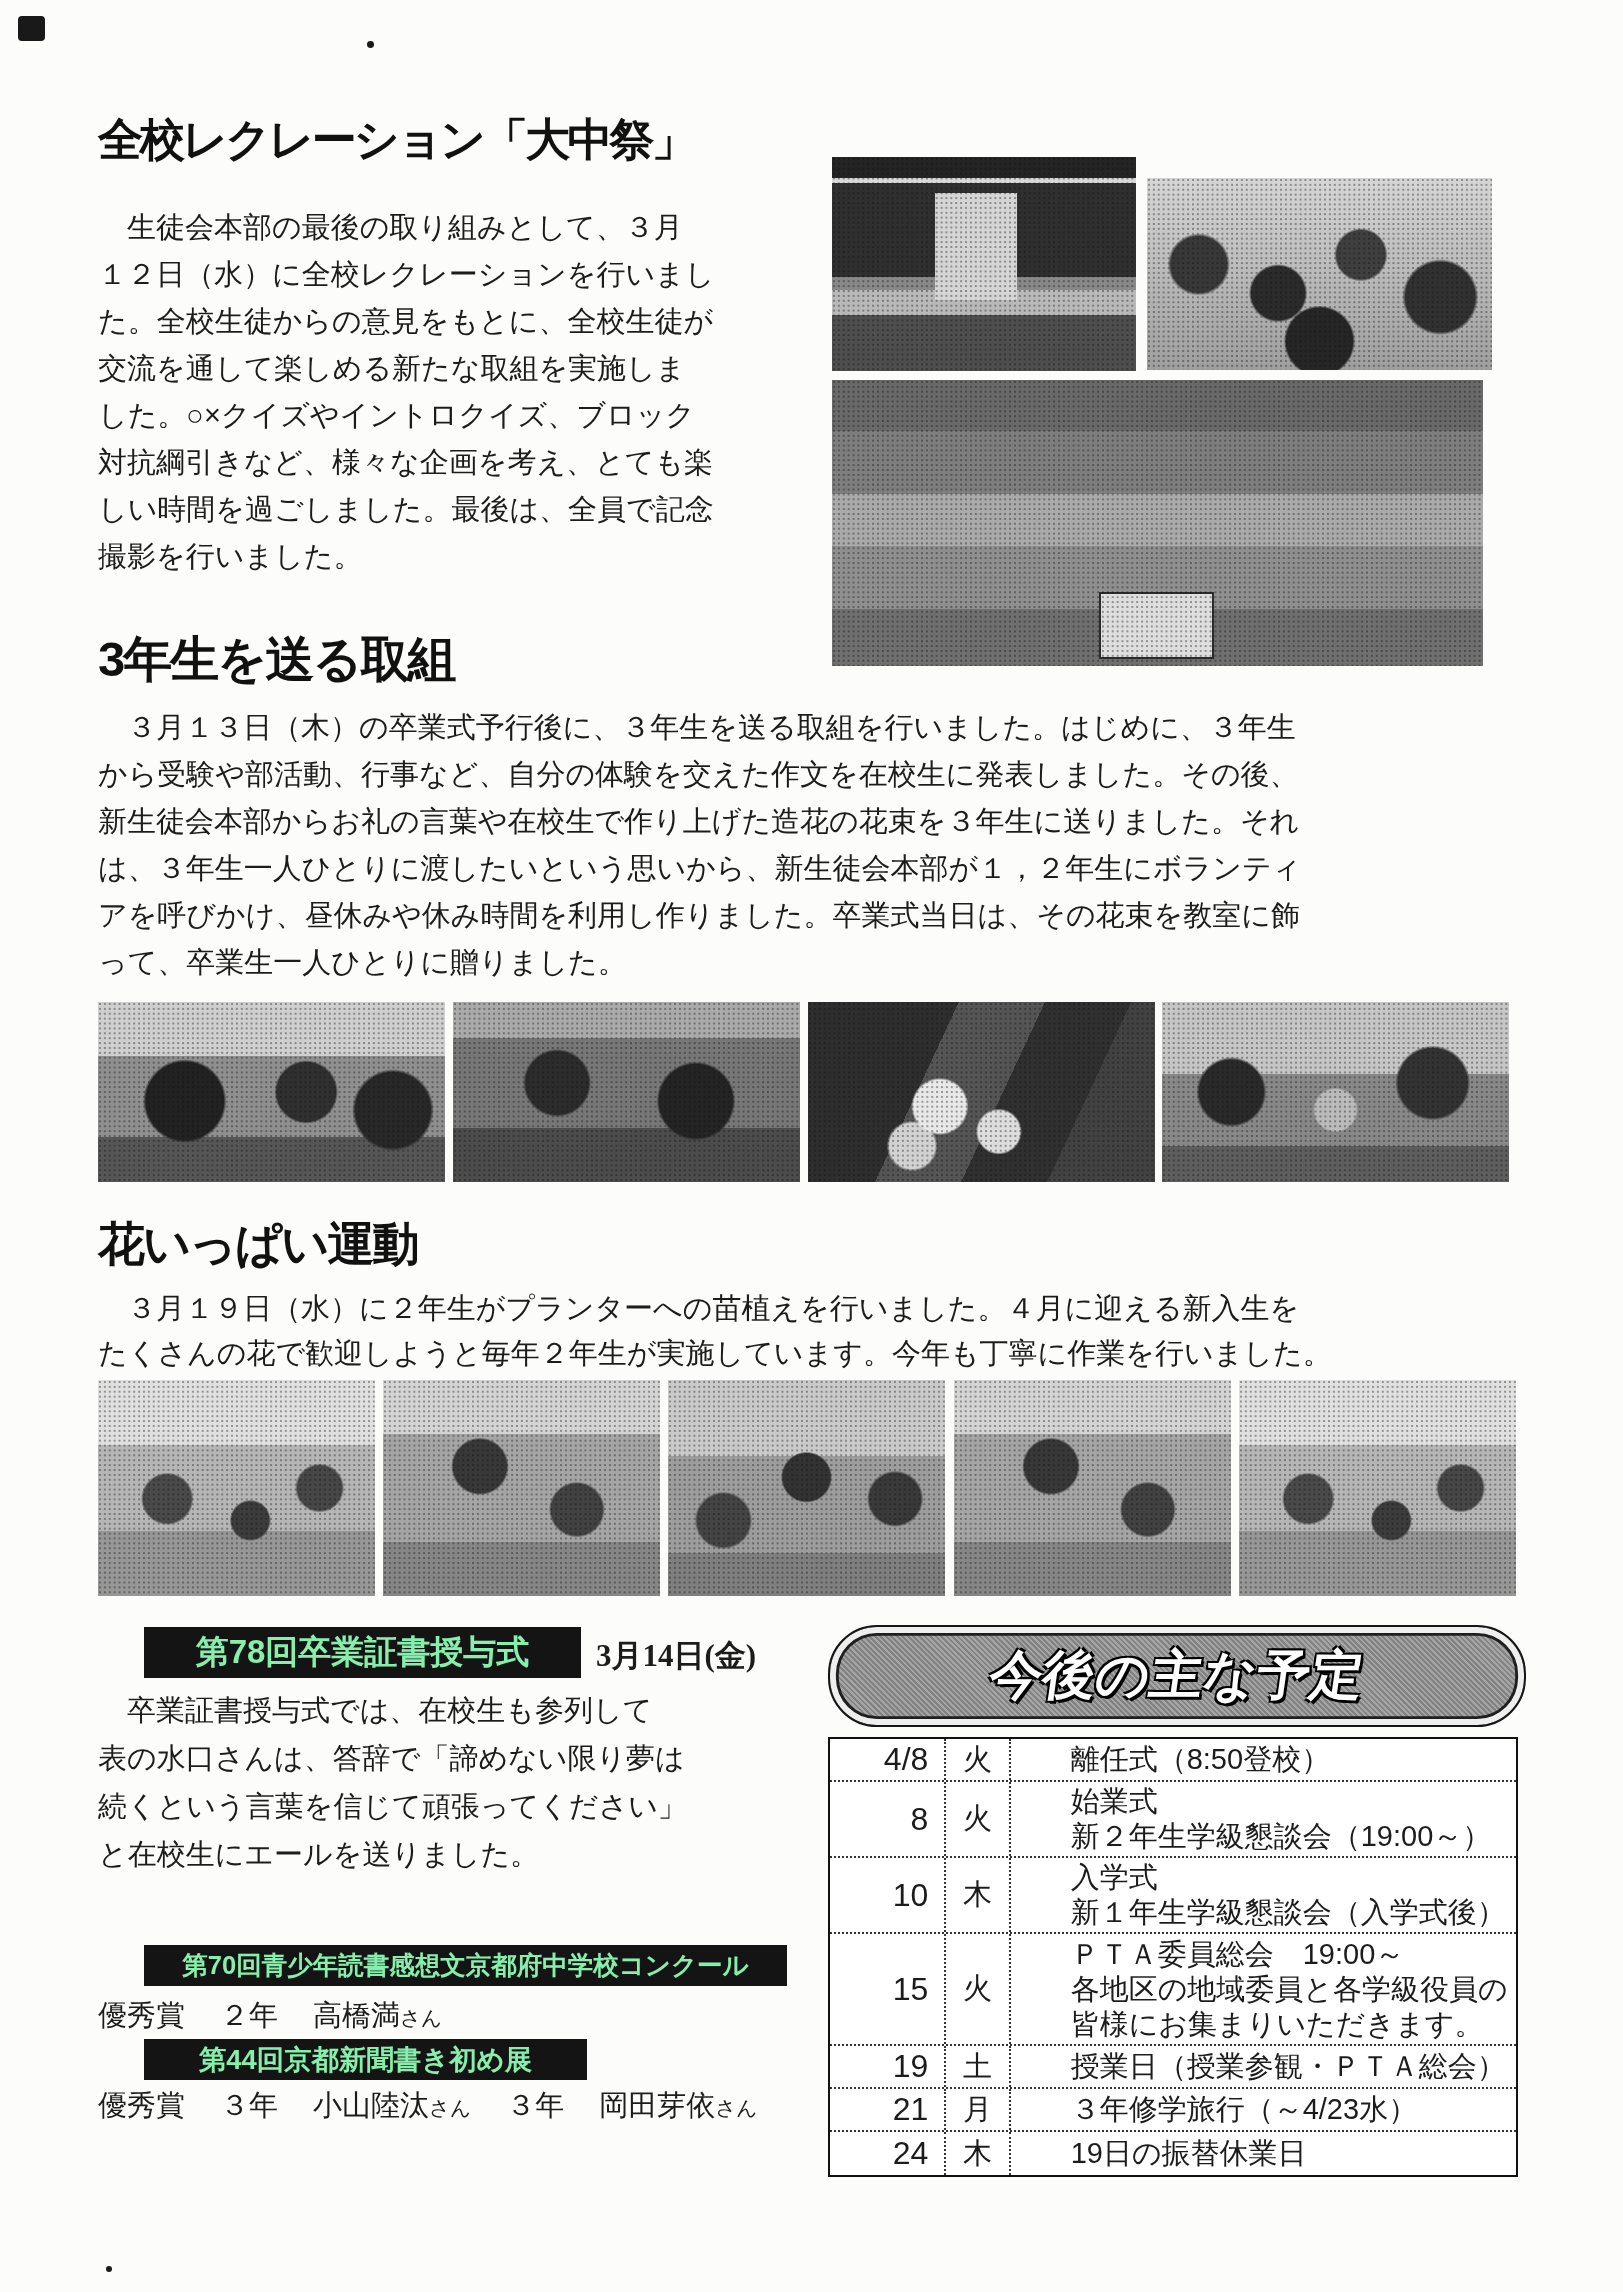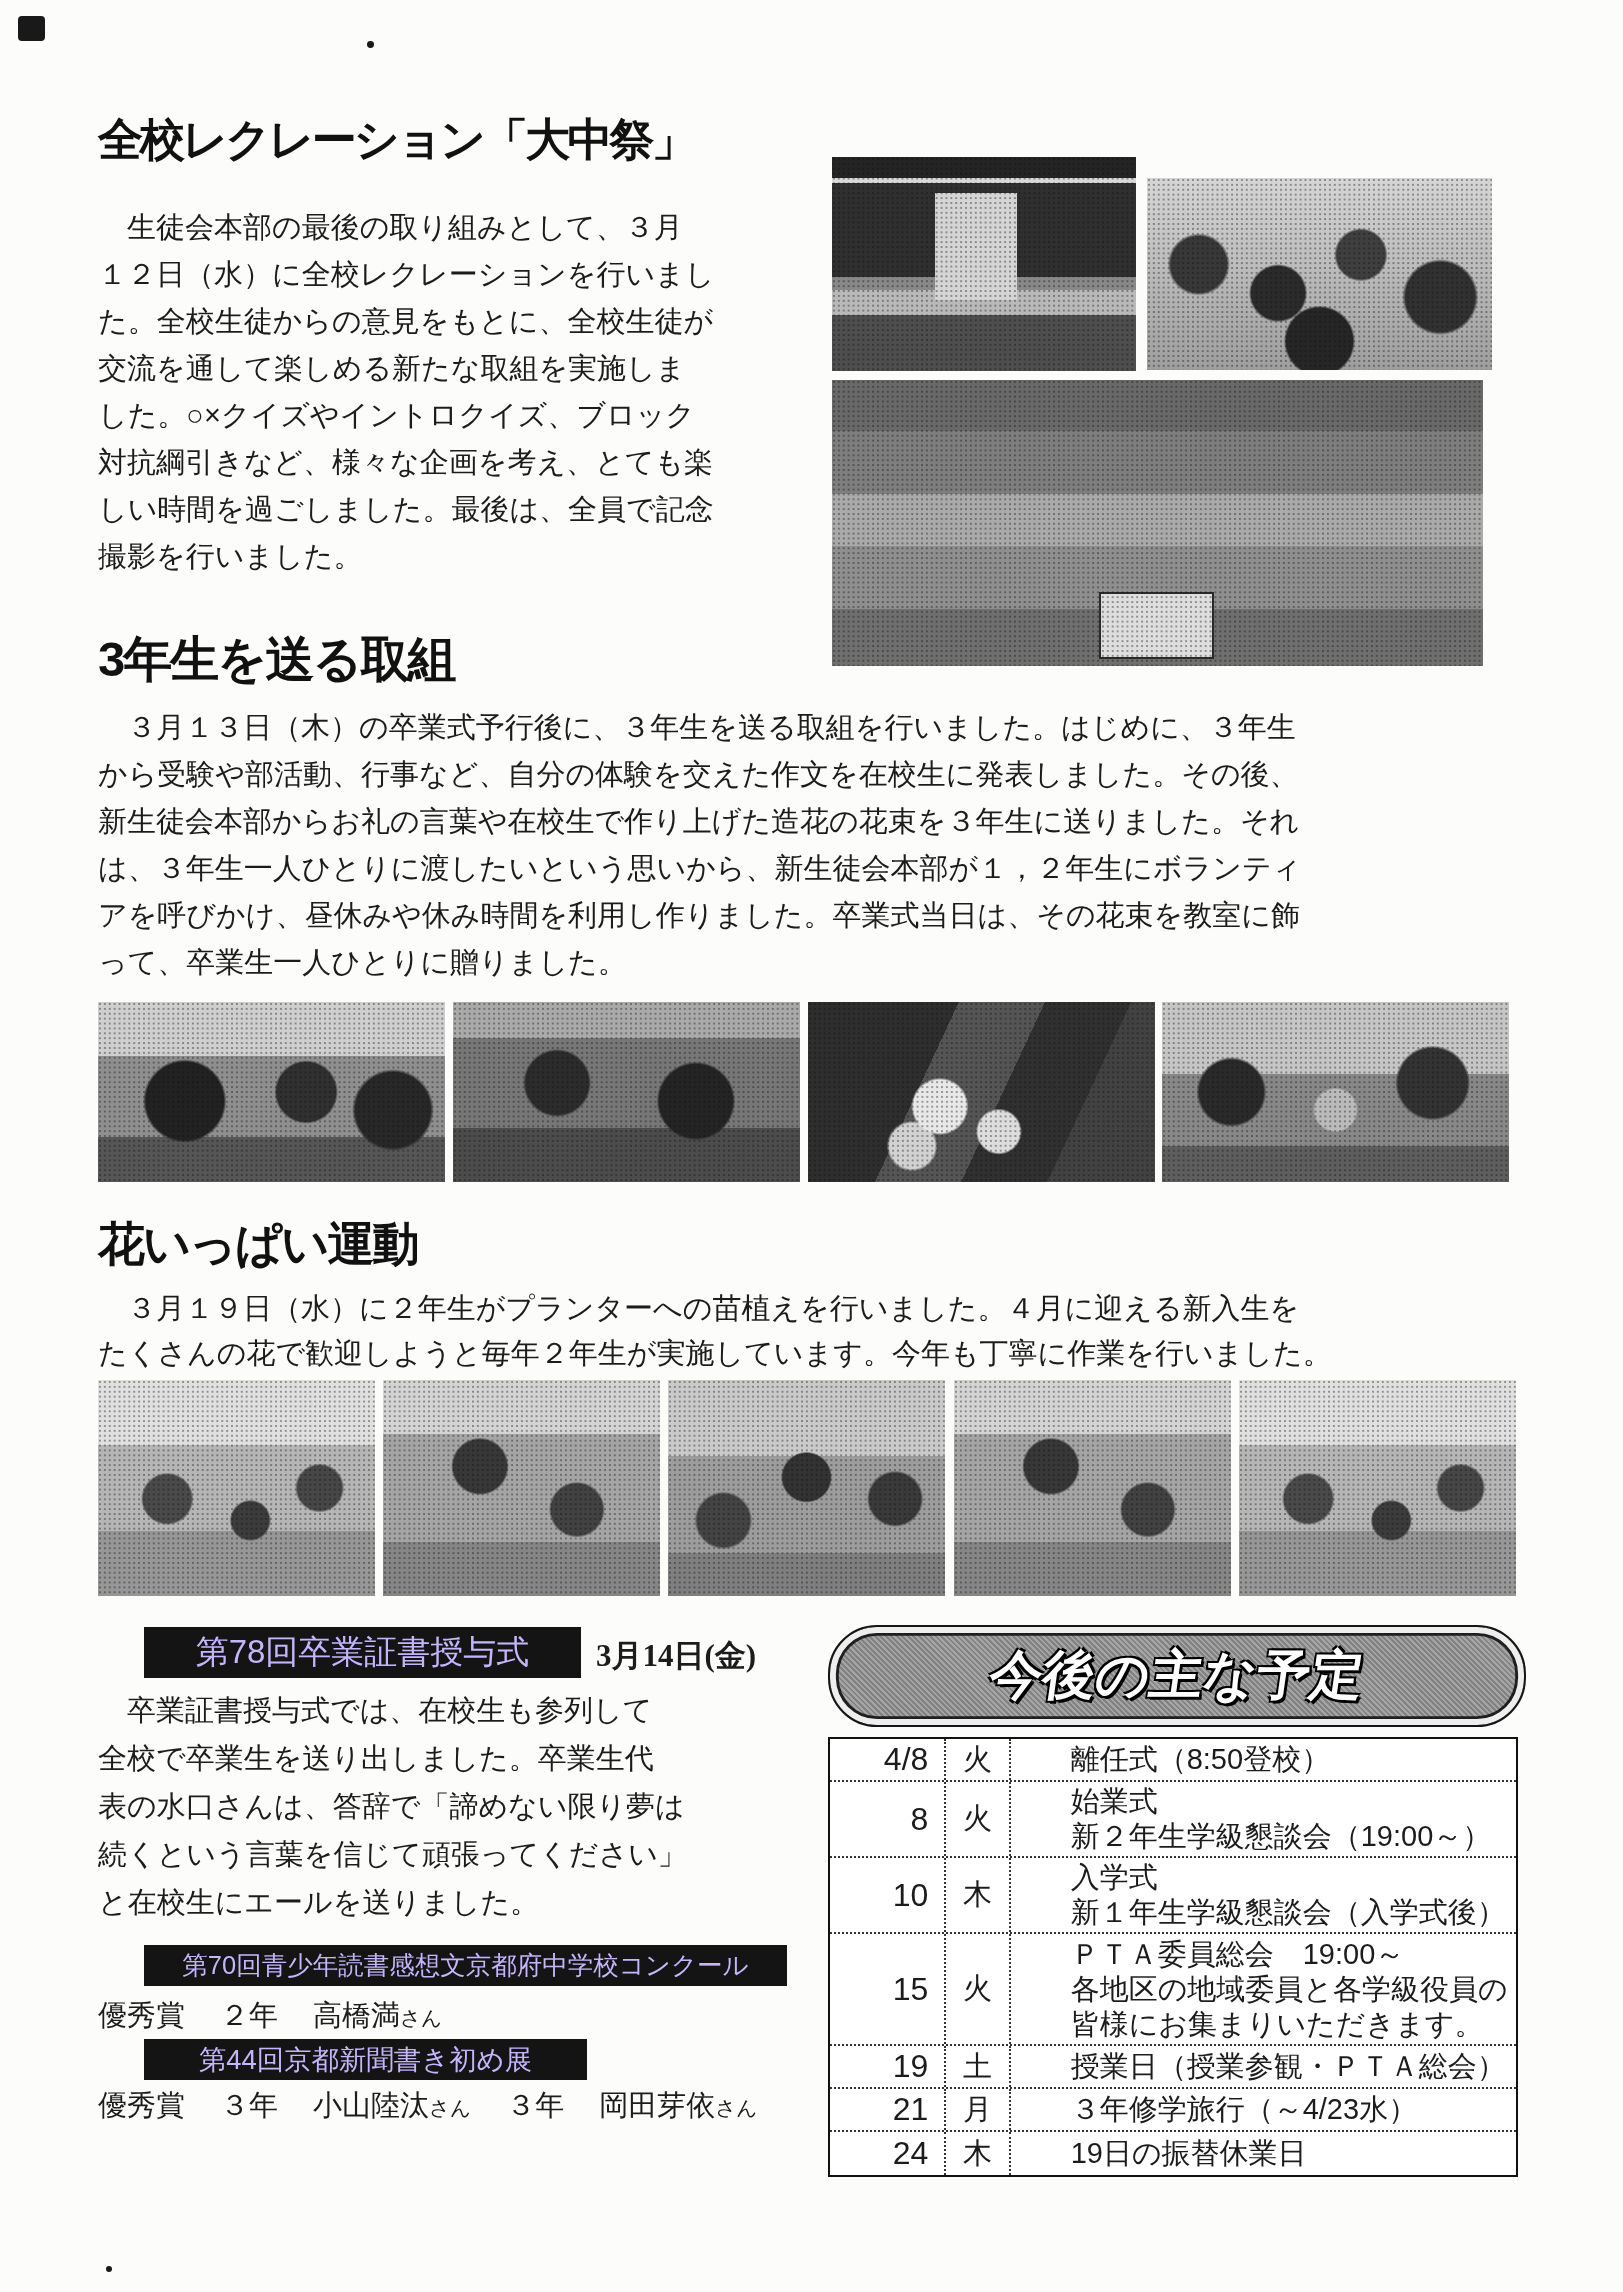--- a/index.html
+++ b/index.html
@@ -11,22 +11,22 @@
   
   .h-pop{font-weight:900;color:#111;white-space:nowrap;letter-spacing:-2px;}
   .h1{font-size:45px;letter-spacing:-2.9px;font-family:Liberation Serif, serif;}
   .h2{font-size:49px;}
   .h3{font-size:47px;}
   
   .para .ln{white-space:nowrap;font-size:29px;line-height:47px;}
   .para-sm .ln{line-height:48px;}
   
   .banner-black{
-    background:#141414;color:#c4b5fd;display:flex;align-items:center;justify-content:center;
-    font-weight:400;white-space:nowrap;
+    background:#141414;color:#86efac;display:flex;align-items:center;justify-content:center;
+    font-weight:700;white-space:nowrap;
   }
   .grad-date{font-family:"Liberation Serif",serif;font-size:31px;font-weight:600;white-space:nowrap;}
   
   .award-line{font-size:29px;white-space:nowrap;}
   .award-line .seg{margin-right:35px;}
   .award-line .name-seg{margin-right:0;}
   .suffix{font-size:20.6px;}
   .gap2{display:inline-block;width:35px;}
   
   .pill{
@@ -128,21 +128,20 @@
 <div class="ph ph-plant2" style="left:383px;top:1380px;width:277px;height:216px;"></div>
 <div class="ph ph-plant3" style="left:668px;top:1380px;width:277px;height:216px;"></div>
 <div class="ph ph-plant2" style="left:954px;top:1380px;width:277px;height:216px;"></div>
 <div class="ph ph-plant1" style="left:1239px;top:1380px;width:277px;height:216px;"></div>
 
 <div class="abs banner-black" style="left:144px;top:1627px;width:437px;height:51px;font-size:33px;">第78回卒業証書授与式</div>
 <div class="abs grad-date" style="left:596px;top:1635px;">3月14日(金)</div>
 
 <div class="abs para para-sm" style="left:98px;top:1686px;width:490px;">
   <div class="ln">　卒業証書授与式では、在校生も参列して</div>
-  <div class="ln">全校で卒業生を送り出しました。卒業生代</div>
   <div class="ln">表の水口さんは、答辞で「諦めない限り夢は</div>
   <div class="ln">続くという言葉を信じて頑張ってください」</div>
   <div class="ln">と在校生にエールを送りました。</div>
 </div>
 
 <div class="abs banner-black" style="left:144px;top:1945px;width:643px;height:41px;font-size:25.5px;">第70回青少年読書感想文京都府中学校コンクール</div>
 <div class="abs award-line" style="left:98px;top:1996px;">
   <span class="seg">優秀賞</span><span class="seg">２年</span><span class="name-seg">高橋満</span><span class="suffix">さん</span>
 </div>
 

